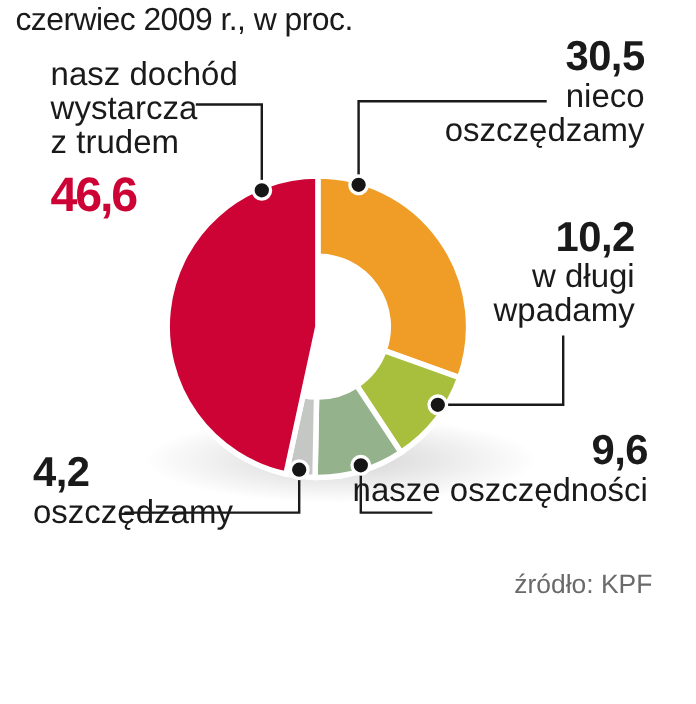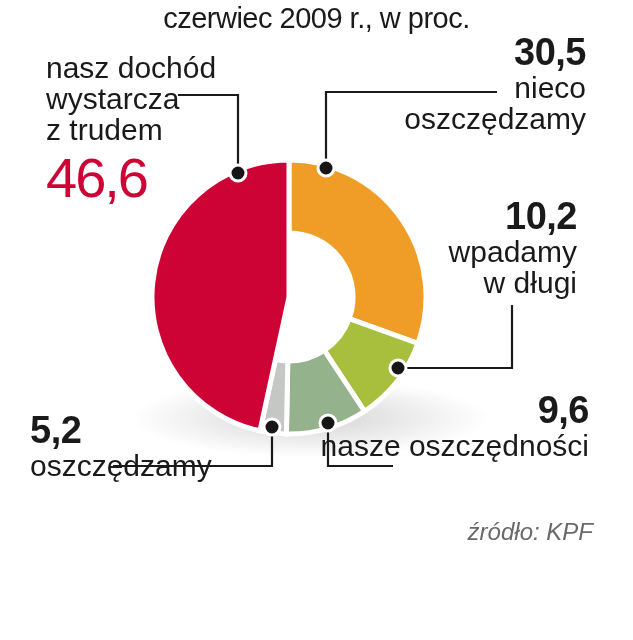--- a/index.html
+++ b/index.html
@@ -2,41 +2,41 @@
 <html><head>
 <meta charset="utf-8">
 <style>
   html,body { margin:0; padding:0; background:#fff; }
   .canvas {
     position:relative; width:633px; height:640px; background:#ffffff;
     font-family:"Liberation Sans","DejaVu Sans",sans-serif; color:#1a1a1a;
     overflow:hidden;
   }
   .title {
-    position:absolute; left:0; right:0; top:2px; text-align:center;
-    font-size:29px; font-weight:400; letter-spacing:-0.5px;
+    position:absolute; left:0; right:0; top:2px; text-align:left;
+    padding-left:14px; font-size:29px; font-weight:400; letter-spacing:-0.5px;
   }
   .shadow {
     position:absolute; left:100px; top:372px; width:420px; height:92px;
     background:radial-gradient(closest-side, rgba(110,110,110,0.30), rgba(110,110,110,0) 85%);
   }
   svg.chart { position:absolute; left:0; top:0; }
   #segments-group path { stroke:#ffffff; stroke-width:5; stroke-linejoin:miter; }
   .block { position:absolute; font-size:30px; line-height:31px; }
   .block.right { text-align:right; }
   .val { font-weight:700; font-size:38px; line-height:40px; letter-spacing:-0.5px; }
-  .big-val { font-weight:400; font-size:56px; line-height:58px; letter-spacing:-2px; margin-top:4px; }
+  .big-val { font-weight:700; font-size:44px; line-height:58px; letter-spacing:-2px; margin-top:4px; }
   #block-red    { left:30px;  top:52px;margin-left:16px; }
   #block-orange { right:47px; top:32px; }
   #block-ygreen { right:56px; top:196px;margin-left:41px; }
   #block-sage   { right:44px; top:390px; }
   #block-gray   { left:30px;  top:410px; }
   .source {
     position:absolute; right:40px; top:518px;
-    font-size:24px; font-weight:400; color:#6a6a6a;font-style:italic;
+    font-size:24px; font-weight:400; color:#6a6a6a;
   }
 </style>
 </head>
 <body>
 
 <div class="canvas">
 
   <div class="title">czerwiec 2009 r., w proc.</div>
 
   <div class="shadow"></div>
@@ -73,29 +73,29 @@
   </div>
 
   <div class="block right" id="block-orange">
     <div class="val">30,5</div>
     <div>nieco</div>
     <div>oszczędzamy</div>
   </div>
 
   <div class="block right" id="block-ygreen">
     <div class="val">10,2</div>
+    <div>w długi</div>
     <div>wpadamy</div>
-    <div>w długi</div>
   </div>
 
   <div class="block right" id="block-sage">
     <div class="val">9,6</div>
     <div>nasze oszczędności</div>
   </div>
 
   <div class="block" id="block-gray">
-    <div class="val">5,2</div>
+    <div class="val">4,2</div>
     <div>oszczędzamy</div>
   </div>
 
   <div class="source">źródło: KPF</div>
 
 </div>
 
 </body></html>

